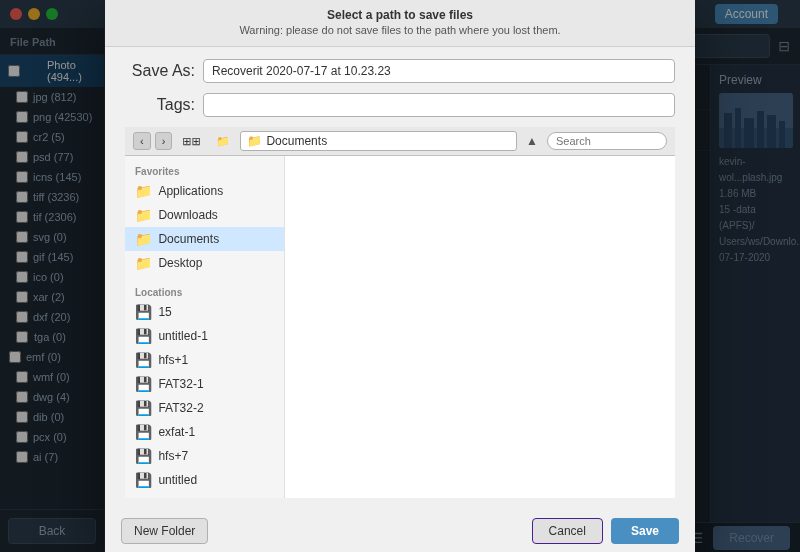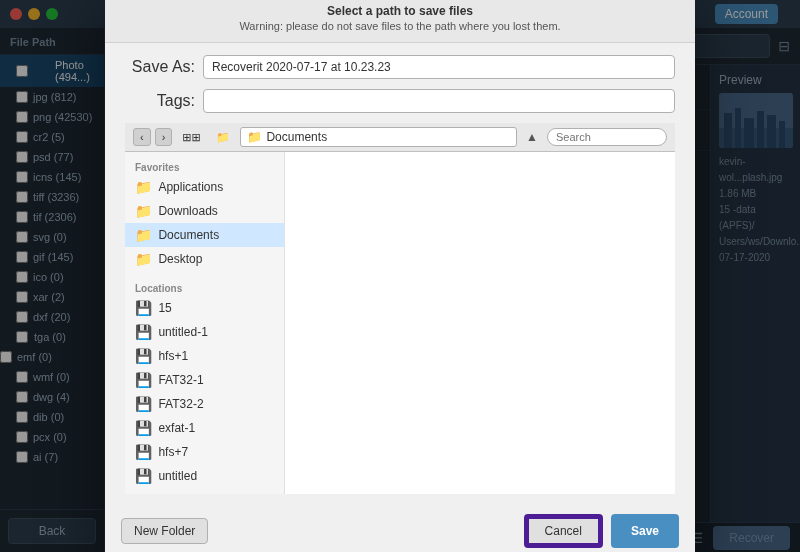--- a/index.html
+++ b/index.html
@@ -408,21 +408,21 @@
       border: 1px solid #b0b0b0;
       border-radius: 4px;
       padding: 5px 12px;
       font-size: 12px;
       cursor: pointer;
       color: #333;
     }
     .modal-actions { display: flex; gap: 8px; }
     .cancel-btn {
       background: #e0e0e0;
-      border: 5px solid #4c1d95;
+      border: 1px solid #4c1d95;
       border-radius: 4px;
       padding: 5px 16px;
       font-size: 12px;
       cursor: pointer;
       color: #333;
     }
     .save-btn {
       background: #4a8fc1;
       border: none;
       border-radius: 4px;
@@ -445,21 +445,21 @@
   <span class="title-text">Wondershare Recoverit</span>
   <button class="account-btn">Account</button>
 </div>
 
 <div class="main-layout">
 
   <div class="sidebar">
     <div class="sidebar-header">File Path</div>
     <div class="sidebar-items">
 
-    <div class="sidebar-item active" style="padding-left: 16px; gap: 27px;">
+    <div class="sidebar-item active" style="padding-left: 8px; gap: 27px;">
           <input type="checkbox" style="width: 12px; height: 12px; flex-shrink: 0;">
           <span>Photo (494...)</span>
         </div>
         <div class="sidebar-item" style="padding-left: 16px;">
           <input type="checkbox" style="width: 12px; height: 12px; flex-shrink: 0;">
           <span>jpg (812)</span>
         </div>
         <div class="sidebar-item" style="padding-left: 16px;">
           <input type="checkbox" style="width: 12px; height: 12px; flex-shrink: 0;">
           <span>png (42530)</span>
@@ -501,21 +501,21 @@
           <span>xar (2)</span>
         </div>
         <div class="sidebar-item" style="padding-left: 16px;">
           <input type="checkbox" style="width: 12px; height: 12px; flex-shrink: 0;">
           <span>dxf (20)</span>
         </div>
         <div class="sidebar-item" style="padding-left: 16px; gap: 6px;">
           <input type="checkbox" style="width: 12px; height: 12px; flex-shrink: 0;">
           <span>tga (0)</span>
         </div>
-        <div class="sidebar-item" style="padding-left: 0;">
+        <div class="sidebar-item" style="padding-left: 9px;">
           <input type="checkbox" style="width: 12px; height: 12px; flex-shrink: 0;">
           <span>emf (0)</span>
         </div>
         <div class="sidebar-item" style="padding-left: 16px;">
           <input type="checkbox" style="width: 12px; height: 12px; flex-shrink: 0;">
           <span>wmf (0)</span>
         </div>
         <div class="sidebar-item" style="padding-left: 16px;">
           <input type="checkbox" style="width: 12px; height: 12px; flex-shrink: 0;">
           <span>dwg (4)</span>

